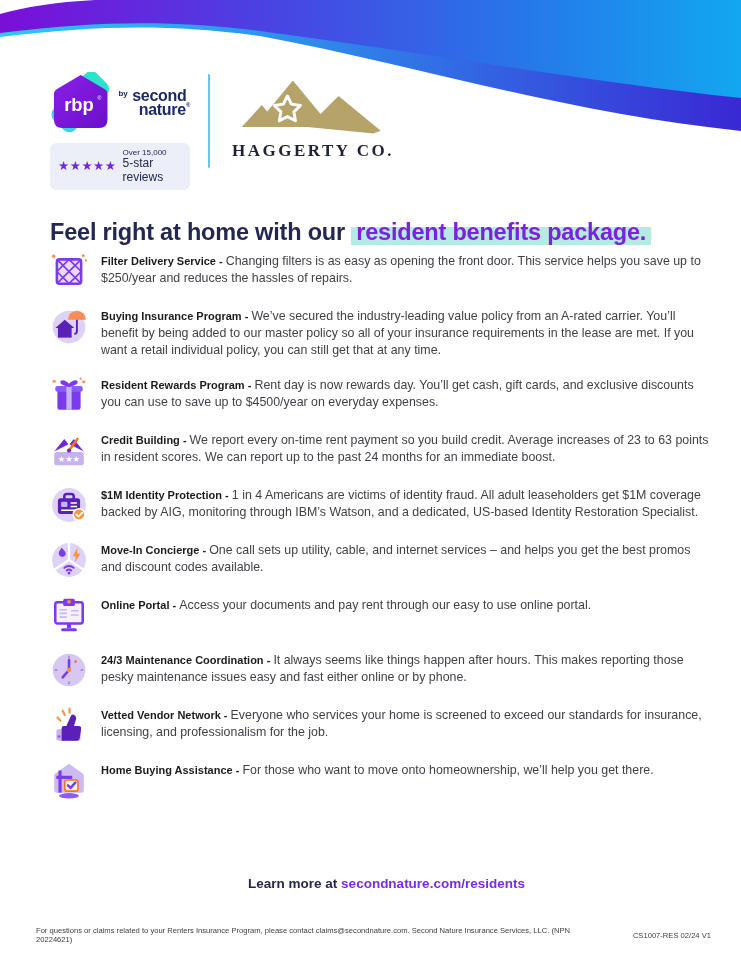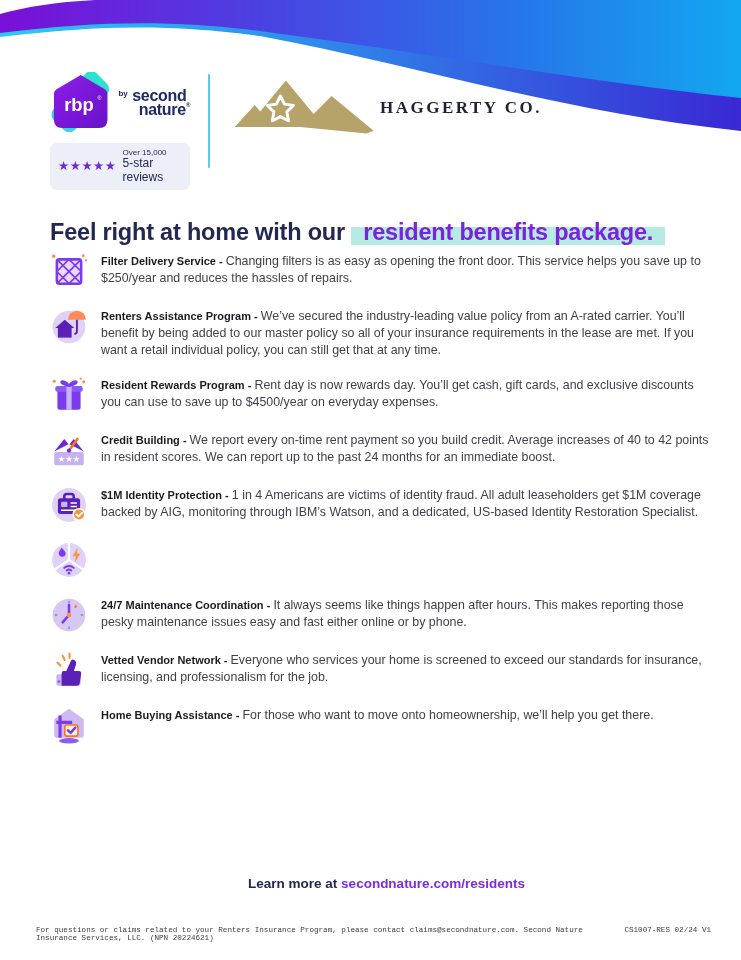--- a/index.html
+++ b/index.html
@@ -20,40 +20,40 @@
   .brand-name{display:inline-block;font-weight:700;font-size:16px;letter-spacing:-0.3px;text-align:center;}
   .brand-name .l2{margin-left:10px;margin-top:-1px;}
   .brand-name div{line-height:0.95;}
   .reg{font-size:6px;vertical-align:top;position:relative;top:1px;}
   .rating-badge{margin-top:9px;background:#edeff8;border-radius:6px;padding:5px 8px;display:flex;gap:6px;align-items:center;width:fit-content;}
   .stars{color:#6d28d9;font-size:12.5px;letter-spacing:0.5px;line-height:1;}
   .rating-text{line-height:1.15;}
   .rating-text .r1{font-size:8px;font-weight:400;color:#232850;}
   .rating-text .r2{font-size:12px;font-weight:500;color:#232850;}
   .divider{width:2px;background:#5fc8ef;height:94px;margin:2px 22px 0 18px;border-radius:1px;}
-  .partner{display:flex;flex-direction:row;align-items:center;padding-top:2px;}
+  .partner{display:flex;flex-direction:column;align-items:center;padding-top:2px;}
   .partner svg{width:148px;height:64px;}
   .partner-name{font-family:"Liberation Serif",serif;font-size:17px;font-weight:700;letter-spacing:2.5px;color:#1d2234;margin-top:3px;white-space:nowrap;}
 
   
   .headline{position:absolute;top:203px;left:50px;width:660px;font-size:23.5px;font-weight:700;color:#232850;letter-spacing:-0.2px;white-space:nowrap;}
-  .headline .hl{color:#7c22dc;font-weight:800;background:linear-gradient(180deg,rgba(0,0,0,0) 30%,#b6ebe3 30%);padding:0 12px;}
+  .headline .hl{color:#7c22dc;font-weight:800;background:linear-gradient(180deg,rgba(0,0,0,0) 30%,#b6ebe3 30%);padding:0 5px;}
 
   
   .benefits{position:absolute;top:252px;left:50px;width:660px;}
   .benefit{display:flex;gap:13px;margin-bottom:17px;align-items:flex-start;}
   .bicon{flex:0 0 38px;width:38px;height:38px;}
   .bicon svg{width:38px;height:38px;display:block;}
   .btext{margin:1px 0 0 0;font-size:12.4px;line-height:1.37;color:#3f3f46;max-width:618px;}
   .btext b{color:#1b1b1f;font-size:11px;}
 
   
   .learn-more{position:absolute;top:876px;left:16px;width:741px;text-align:center;font-size:13.5px;font-weight:600;color:#232850;}
   .learn-more .link{color:#7c2be0;font-weight:800;cursor:pointer;}
-  .legal-row{position:absolute;top:926px;left:36px;right:30px;display:flex;justify-content:space-between;align-items:flex-start;font-size:7.6px;color:#3c3c3c;font-family:Liberation Mono, monospace;}
+  .legal-row{position:absolute;top:926px;left:36px;right:30px;display:flex;justify-content:space-between;align-items:center;font-size:7.6px;color:#3c3c3c;}
   .legal{max-width:560px;}
   .doc-code{white-space:nowrap;}
 </style>
 </head>
 <body>
 
 <div class="page">
 
   <div class="wave-wrap">
     <svg viewBox="0 0 741 140" preserveAspectRatio="none" aria-hidden="true">
@@ -138,21 +138,21 @@
     <div class="benefit">
       <span class="bicon">
         <svg viewBox="0 0 36 36">
             <circle cx="18" cy="19" r="15.5" fill="#ded2f6"></circle>
             <path d="M5,20 L14,12 L23,20 Z" fill="#5b21b6"></path>
             <rect x="7.5" y="19" width="13" height="10" fill="#5b21b6"></rect>
             <path d="M17,12 A8.5,8.5 0 0 1 34,12 Z" fill="#fb8c5a"></path>
             <path d="M25.5,12 L25.5,23 q0,2.5 -2.5,2.5" stroke="#5b21b6" stroke-width="1.8" fill="none"></path>
           </svg>
       </span>
-      <p class="btext"><b>Renters Assistance Program</b><b> - </b><span>We’ve secured the industry-leading value policy from an A-rated carrier. You’ll benefit by being added to our master policy so all of your insurance requirements in the lease are met. If you want a retail individual policy, you can still get that at any time.</span></p>
+      <p class="btext"><b>Buying Insurance Program</b><b> - </b><span>We’ve secured the industry-leading value policy from an A-rated carrier. You’ll benefit by being added to our master policy so all of your insurance requirements in the lease are met. If you want a retail individual policy, you can still get that at any time.</span></p>
     </div>
 
     <div class="benefit">
       <span class="bicon">
         <svg viewBox="0 0 36 36">
             <rect x="7" y="13" width="22" height="19" rx="2" fill="#7c3aed"></rect>
             <rect x="5" y="9.5" width="26" height="5.5" rx="2" fill="#8b5cf6"></rect>
             <rect x="15.5" y="9.5" width="5" height="22.5" fill="#c4b5fd"></rect>
             <path d="M18,9 C12,1.5 5.5,7 18,9 Z M18,9 C24,1.5 30.5,7 18,9 Z" fill="none" stroke="#7c3aed" stroke-width="2.2"></path>
             <circle cx="4" cy="5" r="1.5" fill="#fb8c5a"></circle>
@@ -169,21 +169,21 @@
             <rect x="4" y="20" width="28" height="12.5" rx="2.5" fill="#c7b2f0"></rect>
             <text x="11" y="29.5" font-size="8" fill="#ffffff" text-anchor="middle">★</text>
             <text x="18" y="29.5" font-size="8" fill="#ffffff" text-anchor="middle">★</text>
             <text x="25" y="29.5" font-size="8" fill="#ffffff" text-anchor="middle">★</text>
             <path d="M4,19.5 L13.5,7.5 L17.5,12.5 Z" fill="#6d28d9"></path>
             <path d="M32,19.5 L22.5,7.5 L18.5,12.5 Z" fill="#6d28d9"></path>
             <path d="M18,18.5 L26,7.5" stroke="#f97316" stroke-width="2.4" stroke-linecap="round"></path>
             <circle cx="18" cy="18.5" r="2" fill="#6d28d9"></circle>
           </svg>
       </span>
-      <p class="btext"><b>Credit Building</b><b> - </b><span>We report every on-time rent payment so you build credit. Average increases of 40 to 42 points in resident scores. We can report up to the past 24 months for an immediate boost.</span></p>
+      <p class="btext"><b>Credit Building</b><b> - </b><span>We report every on-time rent payment so you build credit. Average increases of 23 to 63 points in resident scores. We can report up to the past 24 months for an immediate boost.</span></p>
     </div>
 
     <div class="benefit">
       <span class="bicon">
         <svg viewBox="0 0 36 36">
             <circle cx="18" cy="18" r="16" fill="#ded2f6"></circle>
             <rect x="13.5" y="7.5" width="9" height="6" rx="2.5" fill="none" stroke="#5b21b6" stroke-width="2.4"></rect>
             <rect x="7.5" y="11.5" width="21" height="15" rx="2.5" fill="#5b21b6"></rect>
             <rect x="10.5" y="15" width="6" height="5" rx="1" fill="#c4b5fd"></rect>
             <path d="M19.5,16 L25.5,16 M19.5,19.5 L25.5,19.5 M10.5,23 L25.5,23" stroke="#ffffff" stroke-width="1.4"></path>
@@ -198,35 +198,49 @@
       <span class="bicon">
         <svg viewBox="0 0 36 36">
             <circle cx="18" cy="18" r="16" fill="#ded2f6"></circle>
             <path d="M18,18 L18,2 M18,18 L4.5,27 M18,18 L31.5,27" stroke="#ffffff" stroke-width="2.2"></path>
             <path d="M11,6.5 C8.5,10 7.5,12 9.2,14 a3.6,3.6 0 0 0 5.4,-0.8 C15.8,11 13.5,9.5 11,6.5 Z" fill="#7c3aed"></path>
             <path d="M26,6.5 L21.5,14.5 L24.6,14.5 L23.3,20.5 L28.6,12 L25.6,12 Z" fill="#fb923c"></path>
             <path d="M13.5,25.5 a6.5,6.5 0 0 1 9,0 M15.8,28 a3.2,3.2 0 0 1 4.4,0" stroke="#7c3aed" stroke-width="1.8" fill="none" stroke-linecap="round"></path>
             <circle cx="18" cy="30.5" r="1.3" fill="#7c3aed"></circle>
           </svg>
       </span>
-    </div>
-
+      <p class="btext"><b>Move-In Concierge</b><b> - </b><span>One call sets up utility, cable, and internet services – and helps you get the best promos and discount codes available.</span></p>
+    </div>
+
+    <div class="benefit">
+      <span class="bicon">
+        <svg viewBox="0 0 36 36">
+            <rect x="5" y="6" width="26" height="20" rx="2" fill="#f6f1fd" stroke="#7c3aed" stroke-width="2.4"></rect>
+            <rect x="12.5" y="2.5" width="11" height="7" rx="1.5" fill="#7c3aed"></rect>
+            <circle cx="18" cy="5.5" r="1.8" fill="#fb923c"></circle>
+            <path d="M9,13 L16,13 M9,16.5 L16,16.5 M9,20 L16,20 M20,14 L27,14 M20,18 L27,18" stroke="#c4b5fd" stroke-width="1.6"></path>
+            <rect x="16" y="26" width="4" height="4.5" fill="#7c3aed"></rect>
+            <rect x="10.5" y="30.5" width="15" height="3" rx="1.5" fill="#7c3aed"></rect>
+          </svg>
+      </span>
+      <p class="btext"><b>Online Portal</b><b> - </b><span>Access your documents and pay rent through our easy to use online portal.</span></p>
+    </div>
 
     <div class="benefit">
       <span class="bicon">
         <svg viewBox="0 0 36 36">
             <circle cx="18" cy="18" r="15.5" fill="#d7c7f3"></circle>
             <path d="M18,4.5 L18,7 M31.5,18 L29,18 M18,31.5 L18,29 M4.5,18 L7,18" stroke="#a98fe0" stroke-width="1.8"></path>
             <path d="M25,9 L23.5,11" stroke="#f97316" stroke-width="2"></path>
             <path d="M18,18 L18,8.5" stroke="#7c3aed" stroke-width="2.4" stroke-linecap="round"></path>
             <path d="M18,18 L12,25" stroke="#7c3aed" stroke-width="2.4" stroke-linecap="round"></path>
             <circle cx="18" cy="18" r="2.2" fill="#fb923c"></circle>
           </svg>
       </span>
-      <p class="btext"><b>24/7 Maintenance Coordination</b><b> - </b><span>It always seems like things happen after hours. This makes reporting those pesky maintenance issues easy and fast either online or by phone.</span></p>
+      <p class="btext"><b>24/3 Maintenance Coordination</b><b> - </b><span>It always seems like things happen after hours. This makes reporting those pesky maintenance issues easy and fast either online or by phone.</span></p>
     </div>
 
     <div class="benefit">
       <span class="bicon">
         <svg viewBox="0 0 36 36">
             <rect x="6" y="22" width="23" height="11" rx="2" fill="#c9b4f0"></rect>
             <path d="M11,33 L11,21 Q11,19 13,19 L15.5,19 L19.5,10 Q20.5,7 23,8.5 Q25.5,10 24.5,13 L22.7,19 L27,19 Q30,19 29.5,22 L28.2,30 Q27.7,33 24.5,33 Z" fill="#5b21b6"></path>
             <path d="M7,11 L10,14 M12,4.5 L14,8.5 M18.5,2.5 L18.5,6.5" stroke="#fb923c" stroke-width="2" stroke-linecap="round"></path>
             <circle cx="8.5" cy="29" r="1.4" fill="#8b5cf6"></circle>
           </svg>

